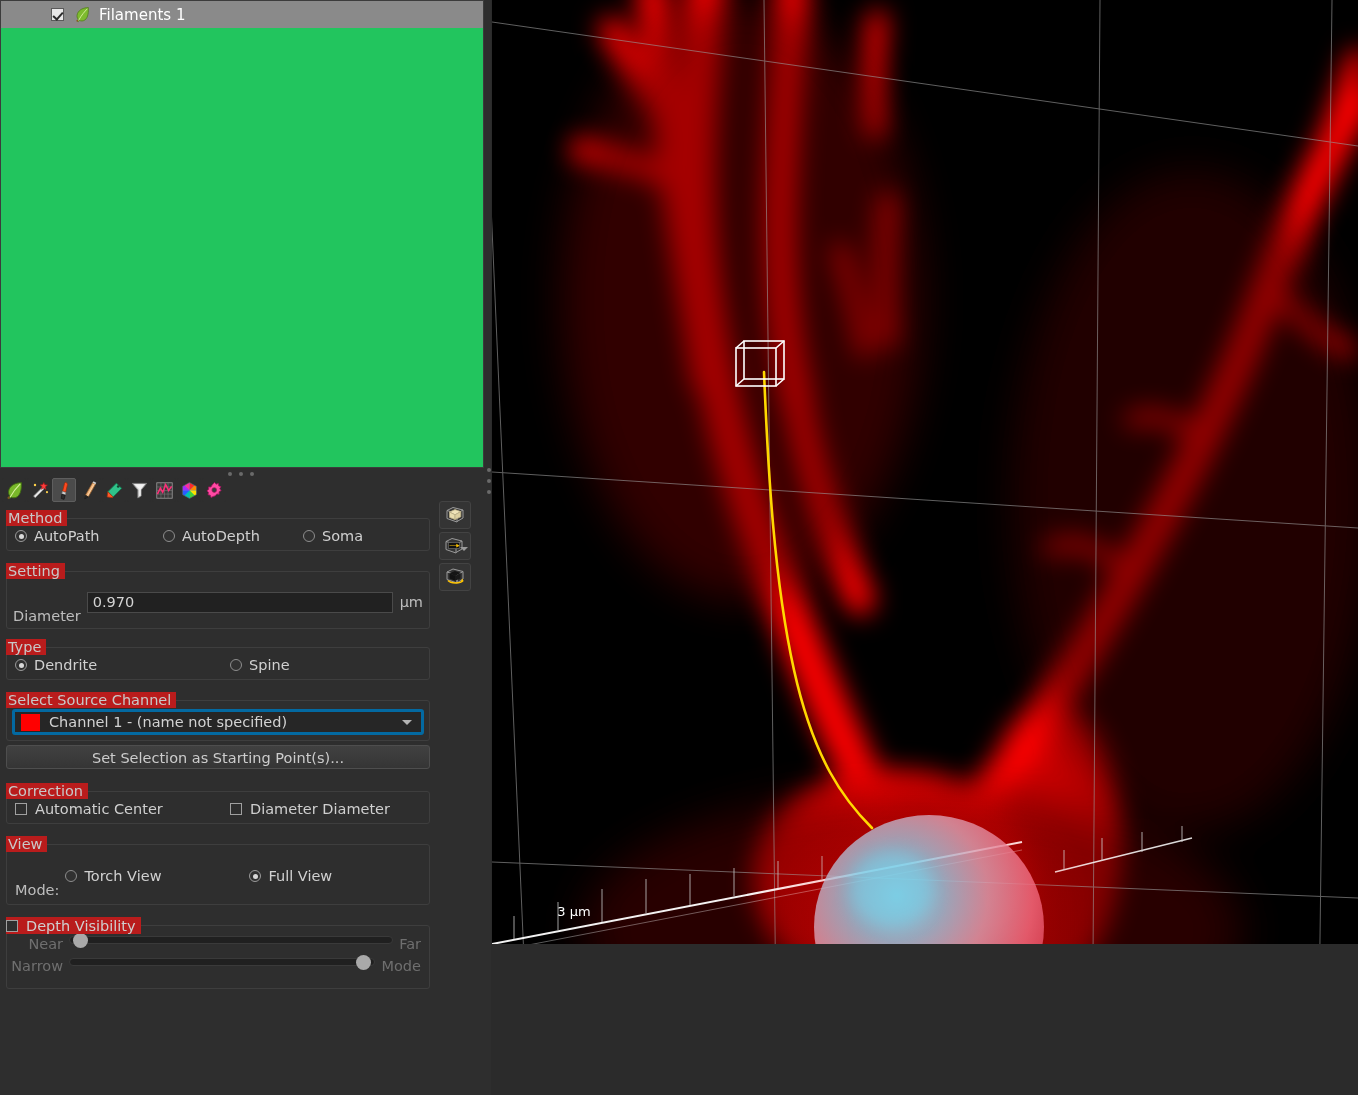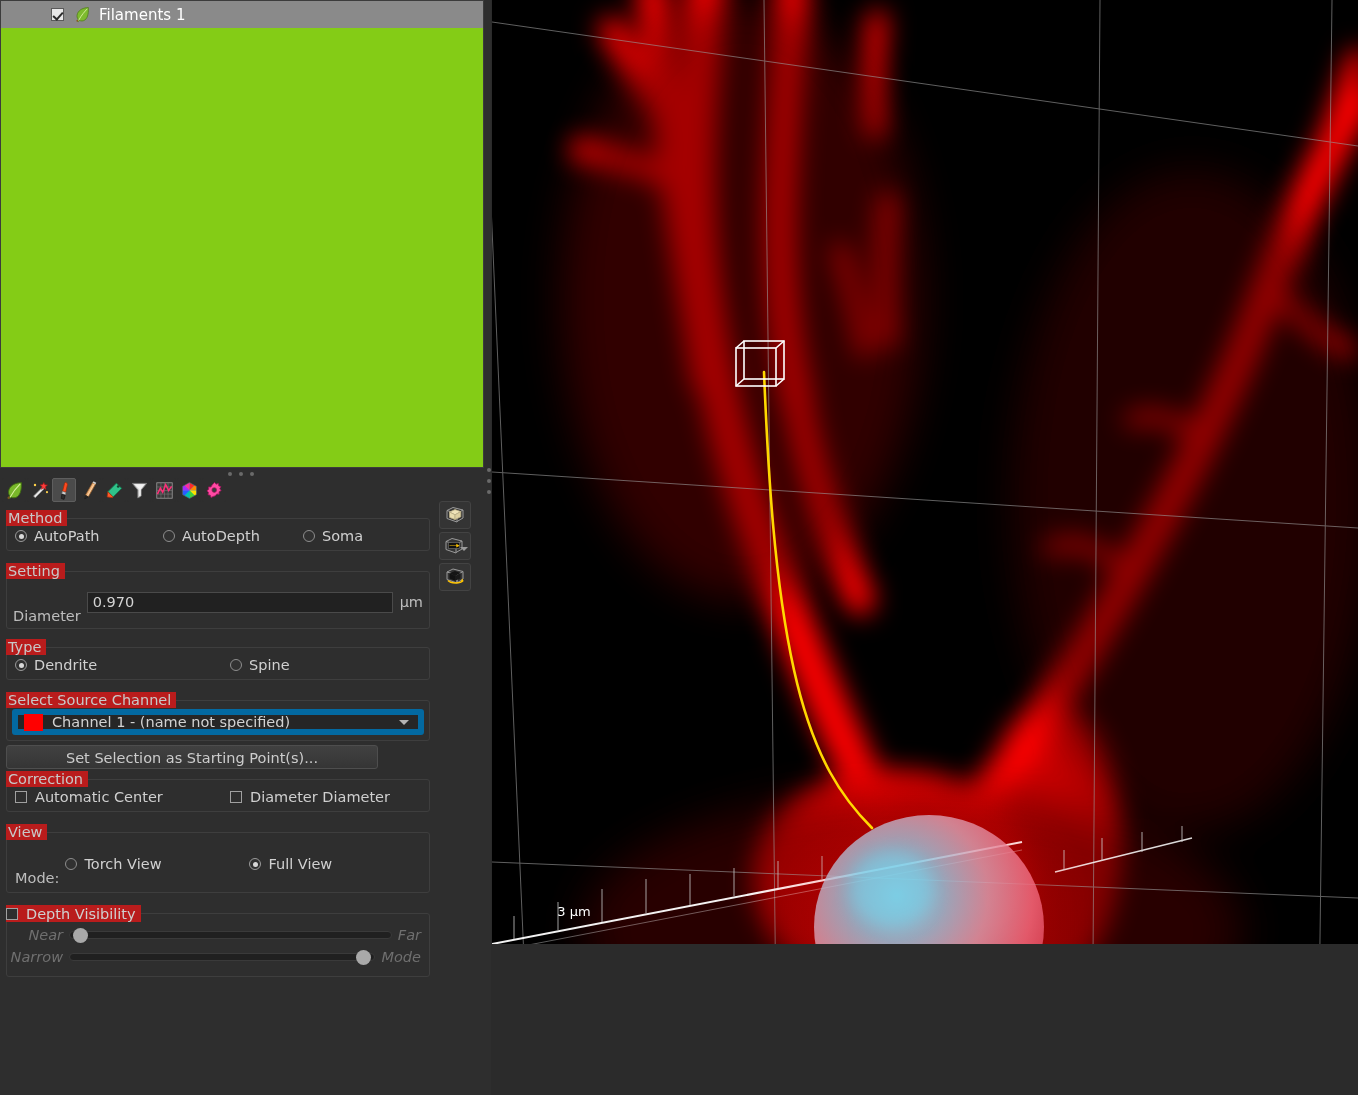--- a/index.html
+++ b/index.html
@@ -16,21 +16,21 @@
   #left-panel {
     position: absolute; left: 0; top: 0;
     width: 491px; height: 1095px;
     background: #2e2e2e;
   }
 
   
   #object-list {
     position: absolute; left: 0; top: 0;
     width: 484px; height: 468px;
-    background: #84cc16;
+    background: #22c55e;
     border: 1px solid #3c3c3c;
     overflow: hidden;
   }
   .list-row {
     display: flex; align-items: center;
     height: 27px;
     padding-left: 50px;
     background: #8a8a8a;
     color: #ffffff;
     font-size: 15px;
@@ -170,52 +170,51 @@
     line-height: 19px;
     padding: 0 5px;
     font-family: "DejaVu Sans", "Liberation Sans", sans-serif;
   }
   .unit { color: #bdbdbd; font-size: 14.5px; margin-left: 7px; }
 
   
   .combo {
     height: 26px;
     background: #262626;
-    border: 6px solid #0369a1;
+    border: 3px solid #0369a1;
     border-radius: 3px;
     display: flex; align-items: center;
     padding: 0 4px 0 6px;
   }
   .swatch { width: 19px; height: 17px; flex: 0 0 auto; margin-right: 9px; }
   .combo-text { color: #d2d2d2; font-size: 14.5px; flex: 1 1 auto; white-space: nowrap; }
   .caret {
     width: 0; height: 0; flex: 0 0 auto;
     border-left: 5px solid transparent;
     border-right: 5px solid transparent;
     border-top: 5px solid #b4b4b4;
     margin-right: 5px;
   }
 
   
   .push-btn {
-    display: block; width: 372px; margin: 0 6px 0 6px;
+    display: block; width: 424px; margin: 0 6px 0 6px;
     height: 24px;
     background: linear-gradient(#414141, #353535);
     border: 1px solid #4e4e4e;
     border-radius: 3px;
     color: #cccccc; font-size: 14.5px;
     line-height: 22px; text-align: center;
     font-family: "DejaVu Sans", "Liberation Sans", sans-serif;
   }
 
   
   .slider-row {
-    display: flex; align-items: center;
+    display: flex; align-items: flex-start;
     height: 22px;
-    font-style: italic;
   }
   .slider-cap {
     color: #6f6f6f; font-size: 14.5px; white-space: nowrap;
   }
   .slider-cap.left { width: 62px; text-align: right; padding-right: 6px; }
   .slider-cap.right { padding-left: 6px; }
   .track {
     flex: 1 1 auto; position: relative;
     height: 8px;
     background: #202020;
@@ -444,21 +443,21 @@
           <div class="combo">
             <span class="swatch" style="background:#ff0000"></span>
             <span class="combo-text">Channel 1 - (name not specified)</span>
             <span class="caret"></span>
           </div>
         </div>
       </div>
 
       <button class="push-btn">Set Selection as Starting Point(s)...</button>
 
-      <div class="group" style="">
+      <div class="group" style="margin-top:12px">
         <span class="group-title">Correction</span>
         <div class="group-box">
           <div class="row">
             <div class="check" style="width:215px">
               <span class="box"></span>
               <span>Automatic Center</span>
             </div>
             <div class="check">
               <span class="box"></span>
               <span>Diameter Diameter</span>

